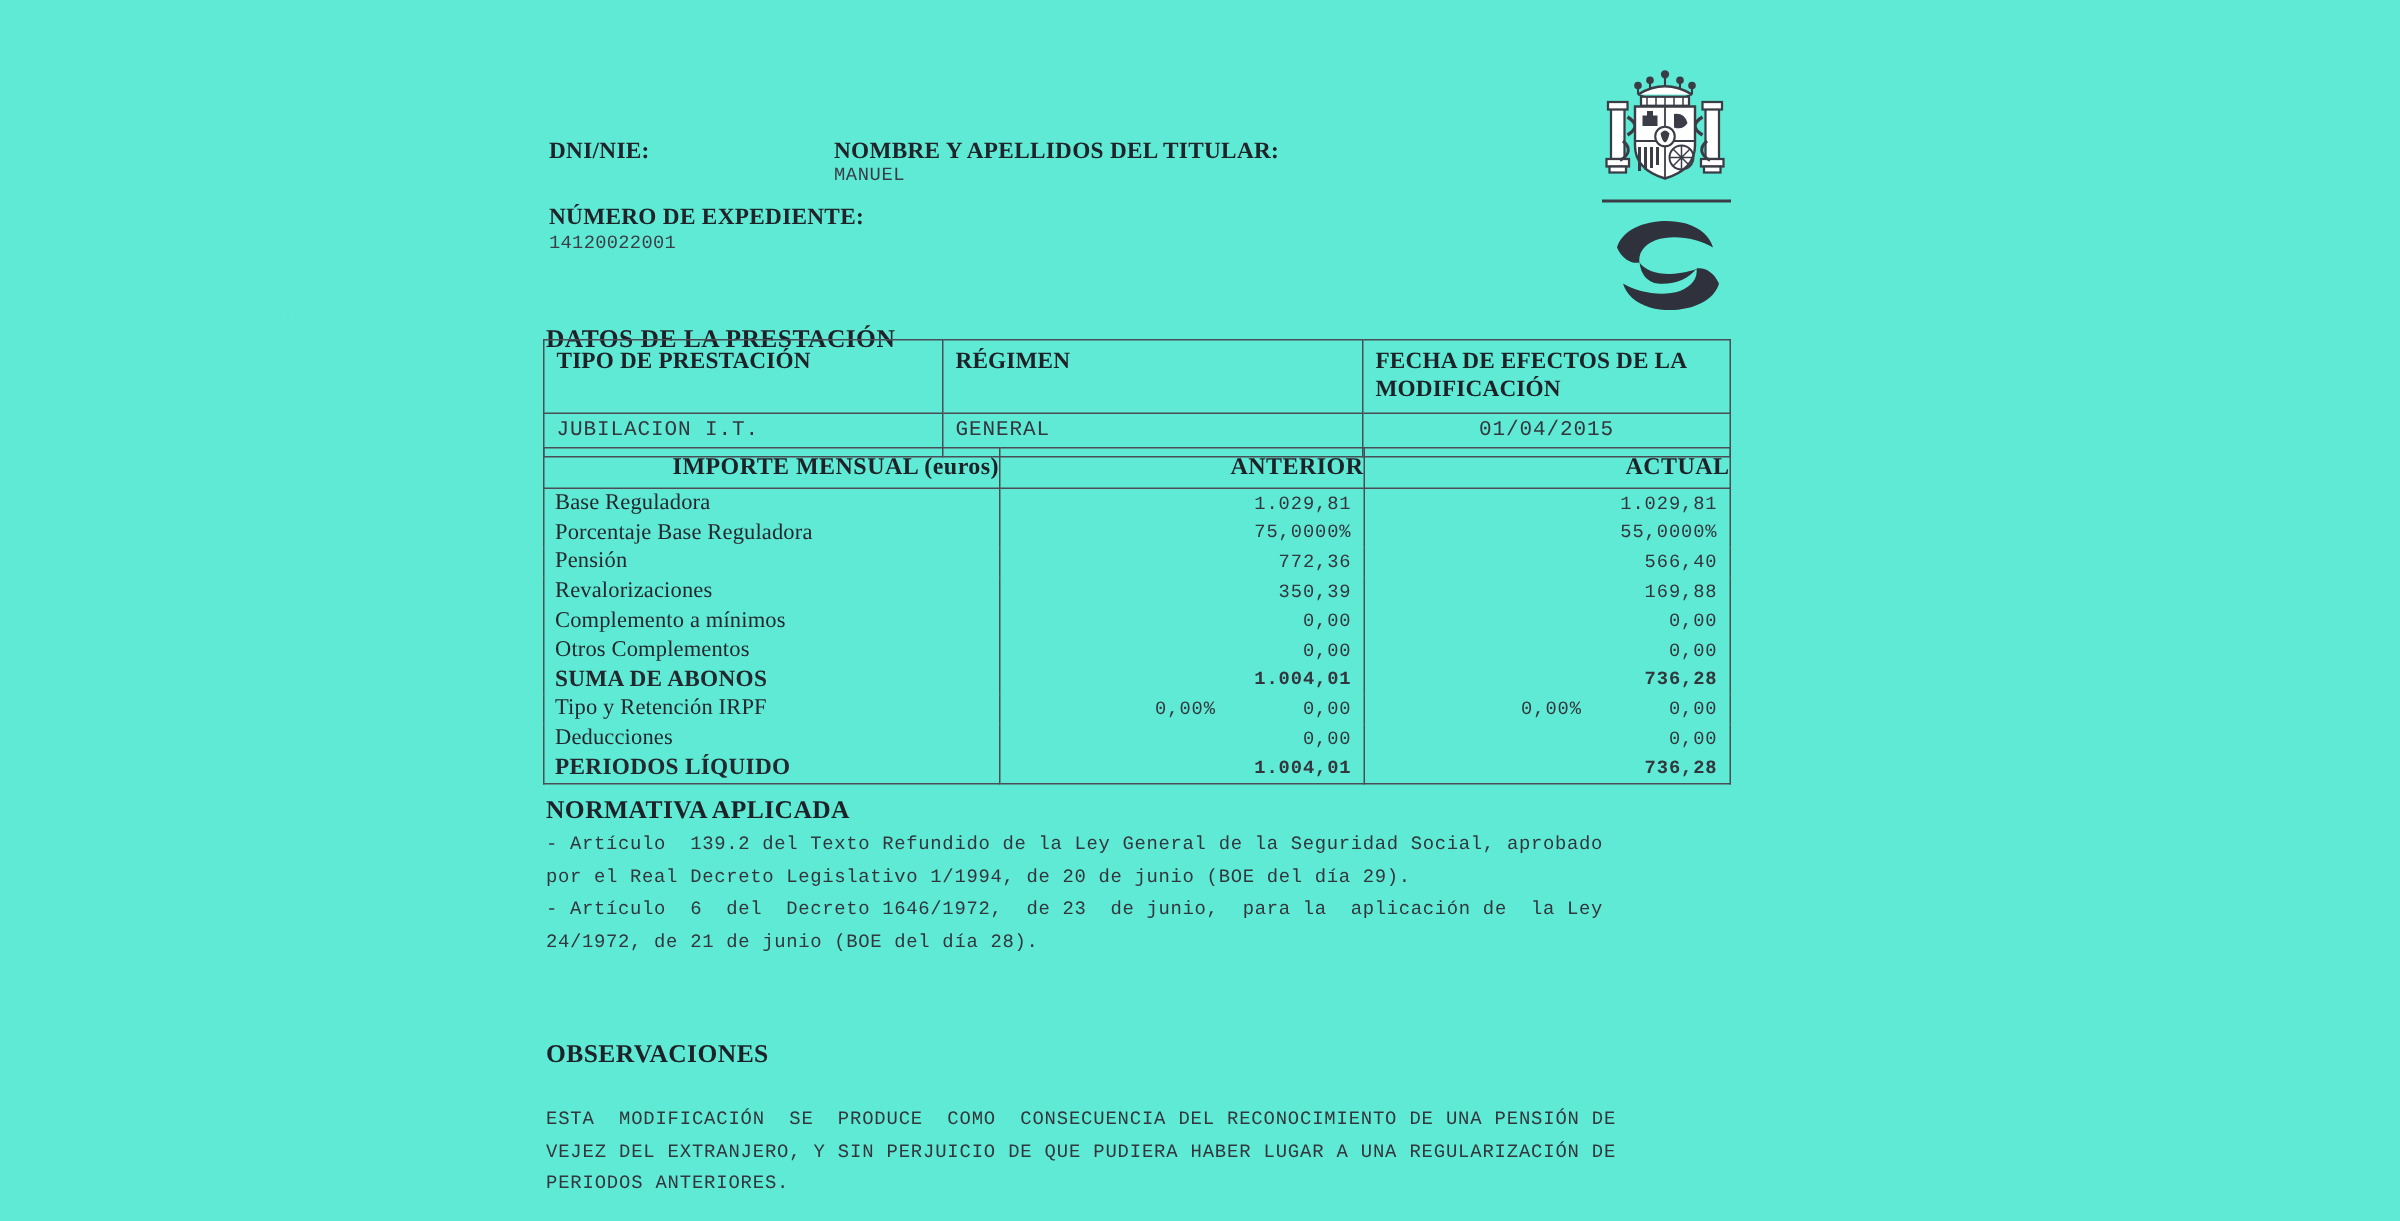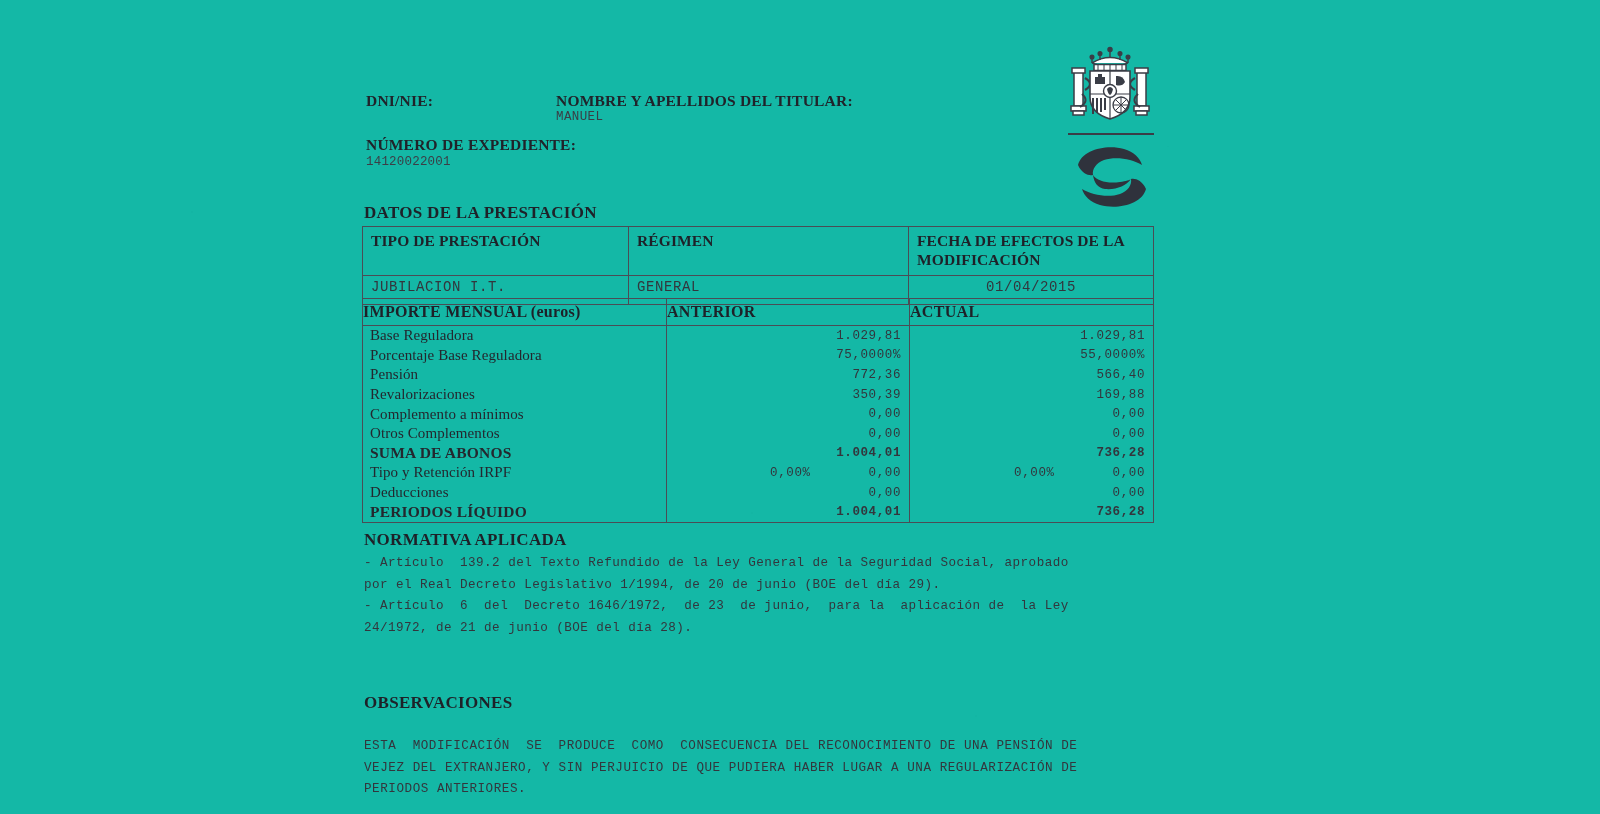--- a/index.html
+++ b/index.html
@@ -13,21 +13,21 @@
     position: relative;
     overflow: hidden;
     font-family: "Liberation Serif", "DejaVu Serif", serif;
     color: #2a2d35;
     -webkit-font-smoothing: antialiased;
   }
 
   .page {
     position: absolute;
     inset: 0;
-    background: #14b8a6;
+    background: #5eead4;
     text-decoration: underline;
   }
 
   
   .abs { position: absolute; }
   .mono {
     font-family: "Liberation Mono", "DejaVu Sans Mono", monospace;
     color: #33363d;
   }
   .serif-b {
@@ -67,21 +67,21 @@
   #ss-logo-wrap { left: 1072px; top: 143px; width: 80px; height: 68px; }
 
   
   .section-heading {
     font-family: "Liberation Serif", "DejaVu Serif", serif;
     font-weight: bold;
     font-size: 17px;
     letter-spacing: .3px;
     color: #1e2128;
   }
-  #heading-datos { left: 364px; top: 203px; }
+  #heading-datos { left: 364px; top: 216px; }
   #heading-normativa { left: 364px; top: 530px; }
   #heading-observaciones { left: 364px; top: 693px; }
 
   
   #table-prestacion {
     left: 362px; top: 226px; width: 791px;
     border-collapse: collapse;
     table-layout: fixed;
   }
   #table-prestacion td {
@@ -124,21 +124,21 @@
   }
   #table-importe td {
     border-left: 1px solid #4a4d55;
     border-right: 1px solid #4a4d55;
     padding: 0;
   }
   #table-importe tr.head-row td {
     border-top: 1px solid #4a4d55;
     border-bottom: 1px solid #4a4d55;
     height: 26px;
-    text-align: left;
+    text-align: right;
   }
   #table-importe tr.head-row span {
     font-family: "Liberation Serif", "DejaVu Serif", serif;
     font-weight: bold;
     font-size: 16px;
     letter-spacing: .3px;
     color: #1e2128;
   }
   #table-importe tr.head-row td.hd-left span { font-weight: bold; }
   #table-importe tr.last-row td { border-bottom: 1px solid #4a4d55; }

